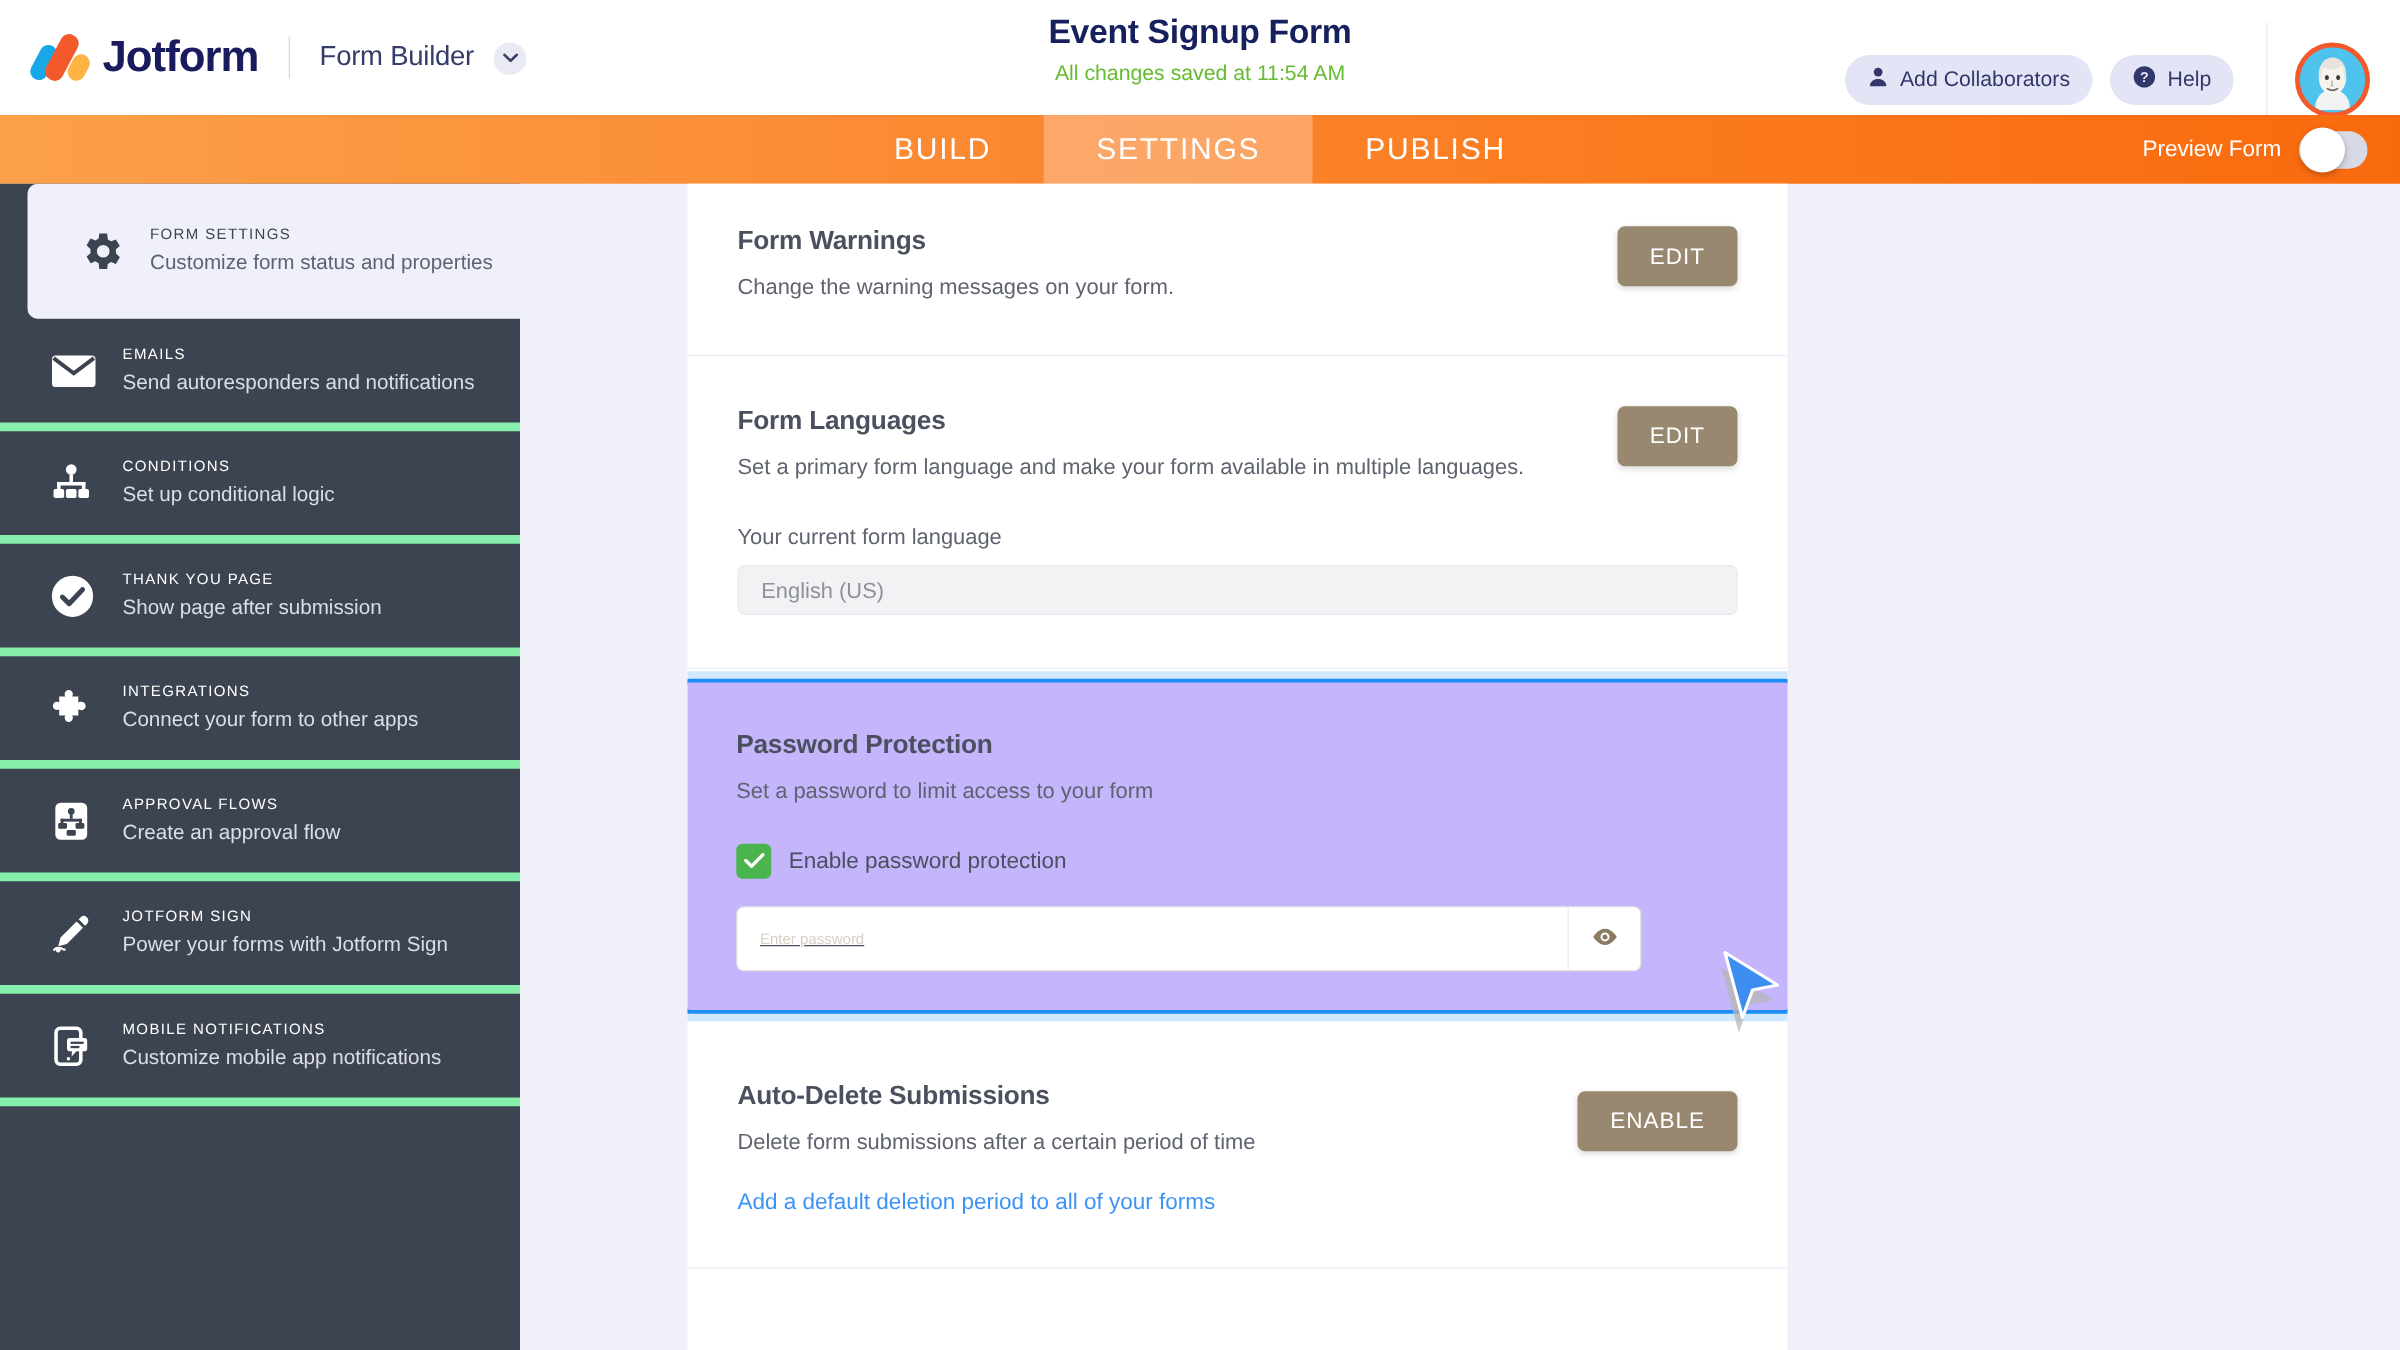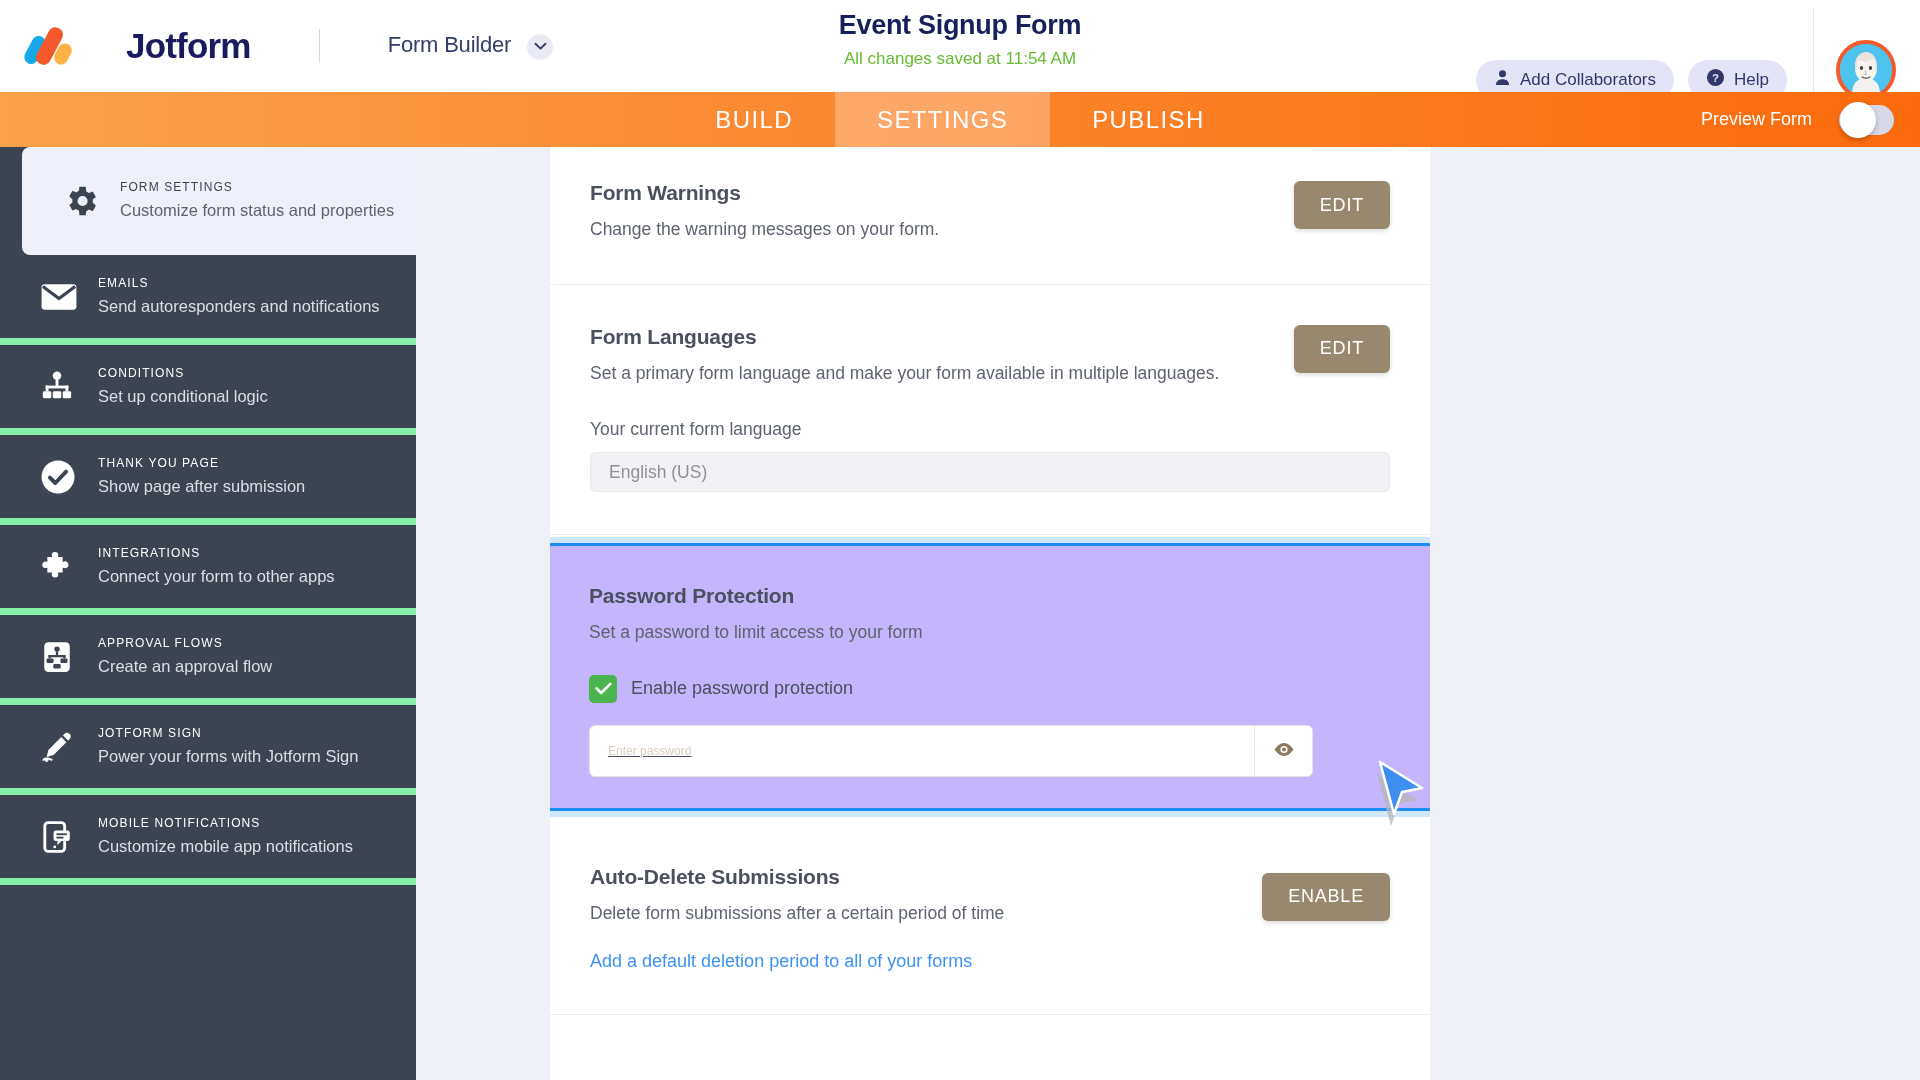--- a/index.html
+++ b/index.html
@@ -8,21 +8,21 @@
     font-family:"Liberation Sans", sans-serif;
     background:#f0f0f9;
     -webkit-font-smoothing:antialiased;
   }
 
   
   .header {
     position:absolute; top:0; left:0; width:1920px; height:92px;
     background:#ffffff; display:flex; align-items:center;
   }
-  .brand { display:flex; align-items:center; padding-left:28px;gap:44px; }
+  .brand { display:flex; align-items:center; padding-left:28px; }
   .logo-mark { position:relative; width:44px; height:40px; margin-right:10px; }
   .logo-mark i { position:absolute; display:block; border-radius:7px; }
   .bar-blue   { width:14px; height:30px; background:#18a8e8; left:0px;  top:9px;  transform:rotate(28deg); }
   .bar-orange { width:15px; height:40px; background:#f4592b; left:14px; top:0px;  transform:rotate(28deg); }
   .bar-yellow { width:14px; height:22px; background:#ffb345; left:28px; top:17px; transform:rotate(28deg); }
   .logo-text { font-size:35px; font-weight:bold; color:#1a1a5e; letter-spacing:-0.8px; }
   .brand-sep { width:1px; height:34px; background:#d9dae6; margin:0 24px; }
   .builder-label { font-size:22px; color:#343c6a; letter-spacing:-0.2px; }
   .chev-circle {
     width:26px; height:26px; border-radius:50%; background:#eaeaf5;
@@ -32,22 +32,22 @@
   .chev-circle svg { display:block; }
 
   .header-center {
     position:absolute; left:0; right:0; top:10px; text-align:center;
     pointer-events:none;
   }
   .form-title { font-size:27px; font-weight:bold; color:#16205c; letter-spacing:-0.3px; }
   .save-status { font-size:17px; color:#65bb32; margin-top:8px; }
 
   .header-right {
-    position:absolute; right:0; top:8px; height:92px;
-    display:flex; align-items:flex-end; padding-right:0px;
+    position:absolute; right:0; top:18px; height:92px;
+    display:flex; align-items:center; padding-right:0px;
   }
   .pill-btn {
     display:flex; align-items:center; gap:9px;
     background:#e3e4f5; border:none; border-radius:22px;
     height:40px; padding:0 18px; cursor:pointer;
     font-size:17px; color:#32386b; font-family:inherit;
   }
   .pill-btn + .pill-btn { margin-left:14px; }
   .hdr-divider { width:1px; height:92px; background:#e6e6ef; margin:0 22px 0 26px; }
   .avatar {
@@ -63,21 +63,21 @@
     display:flex; align-items:stretch; justify-content:center;
   }
   .tab {
     display:flex; align-items:center; justify-content:center;
     padding:0 42px; font-size:24px; letter-spacing:1.4px;
     color:#ffffff; cursor:pointer; font-weight:400;
   }
   .tab.active { background:rgba(255,255,255,0.28); }
   .preview-wrap {
     position:absolute; right:26px; top:0; height:55px;
-    display:flex; align-items:center; gap:27px; cursor:pointer;
+    display:flex; align-items:center; gap:14px; cursor:pointer;
   }
   .preview-label { font-size:18px; color:#ffffff; }
   .toggle {
     width:55px; height:30px; border-radius:15px; background:#d7d9e6;
     position:relative; flex:none;
   }
   .toggle .knob {
     position:absolute; left:1px; top:-3px; width:36px; height:36px;
     border-radius:50%; background:#ffffff; box-shadow:0 2px 5px rgba(0,0,0,.25);
   }

